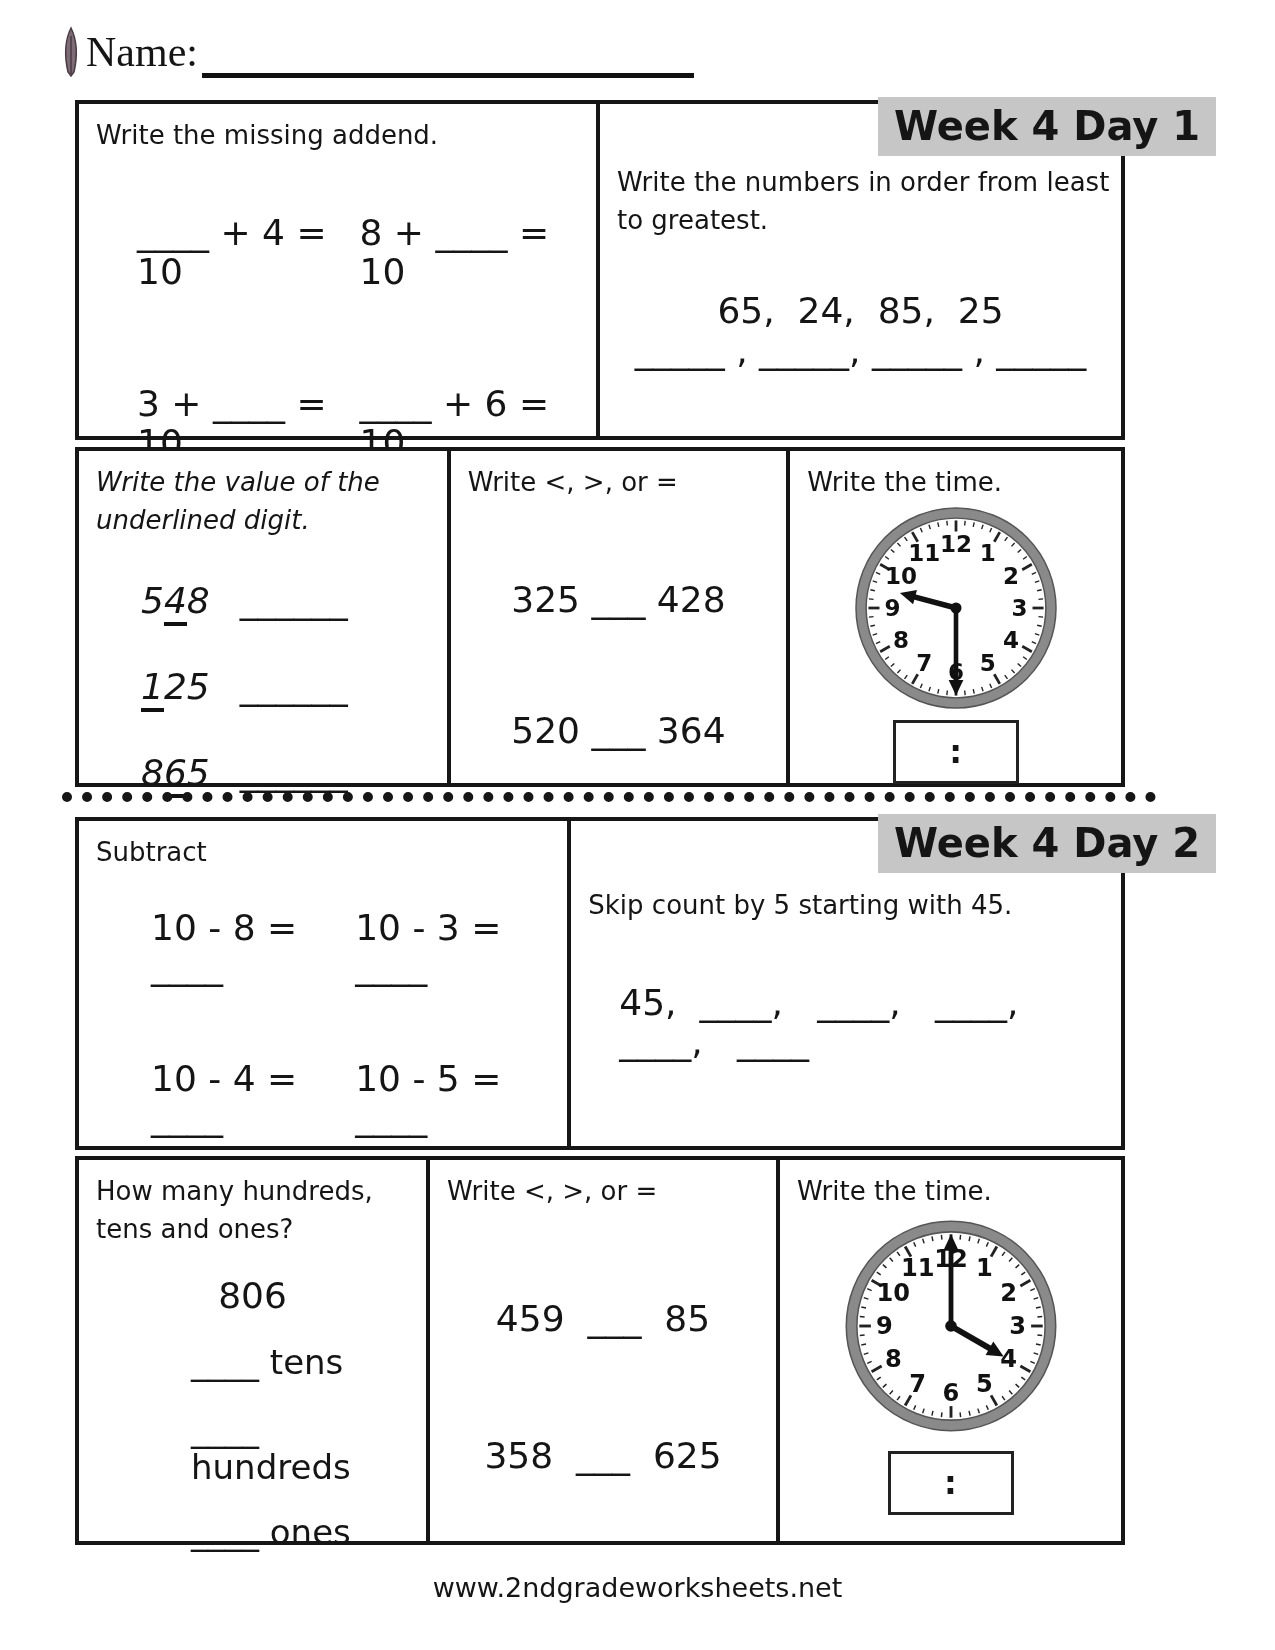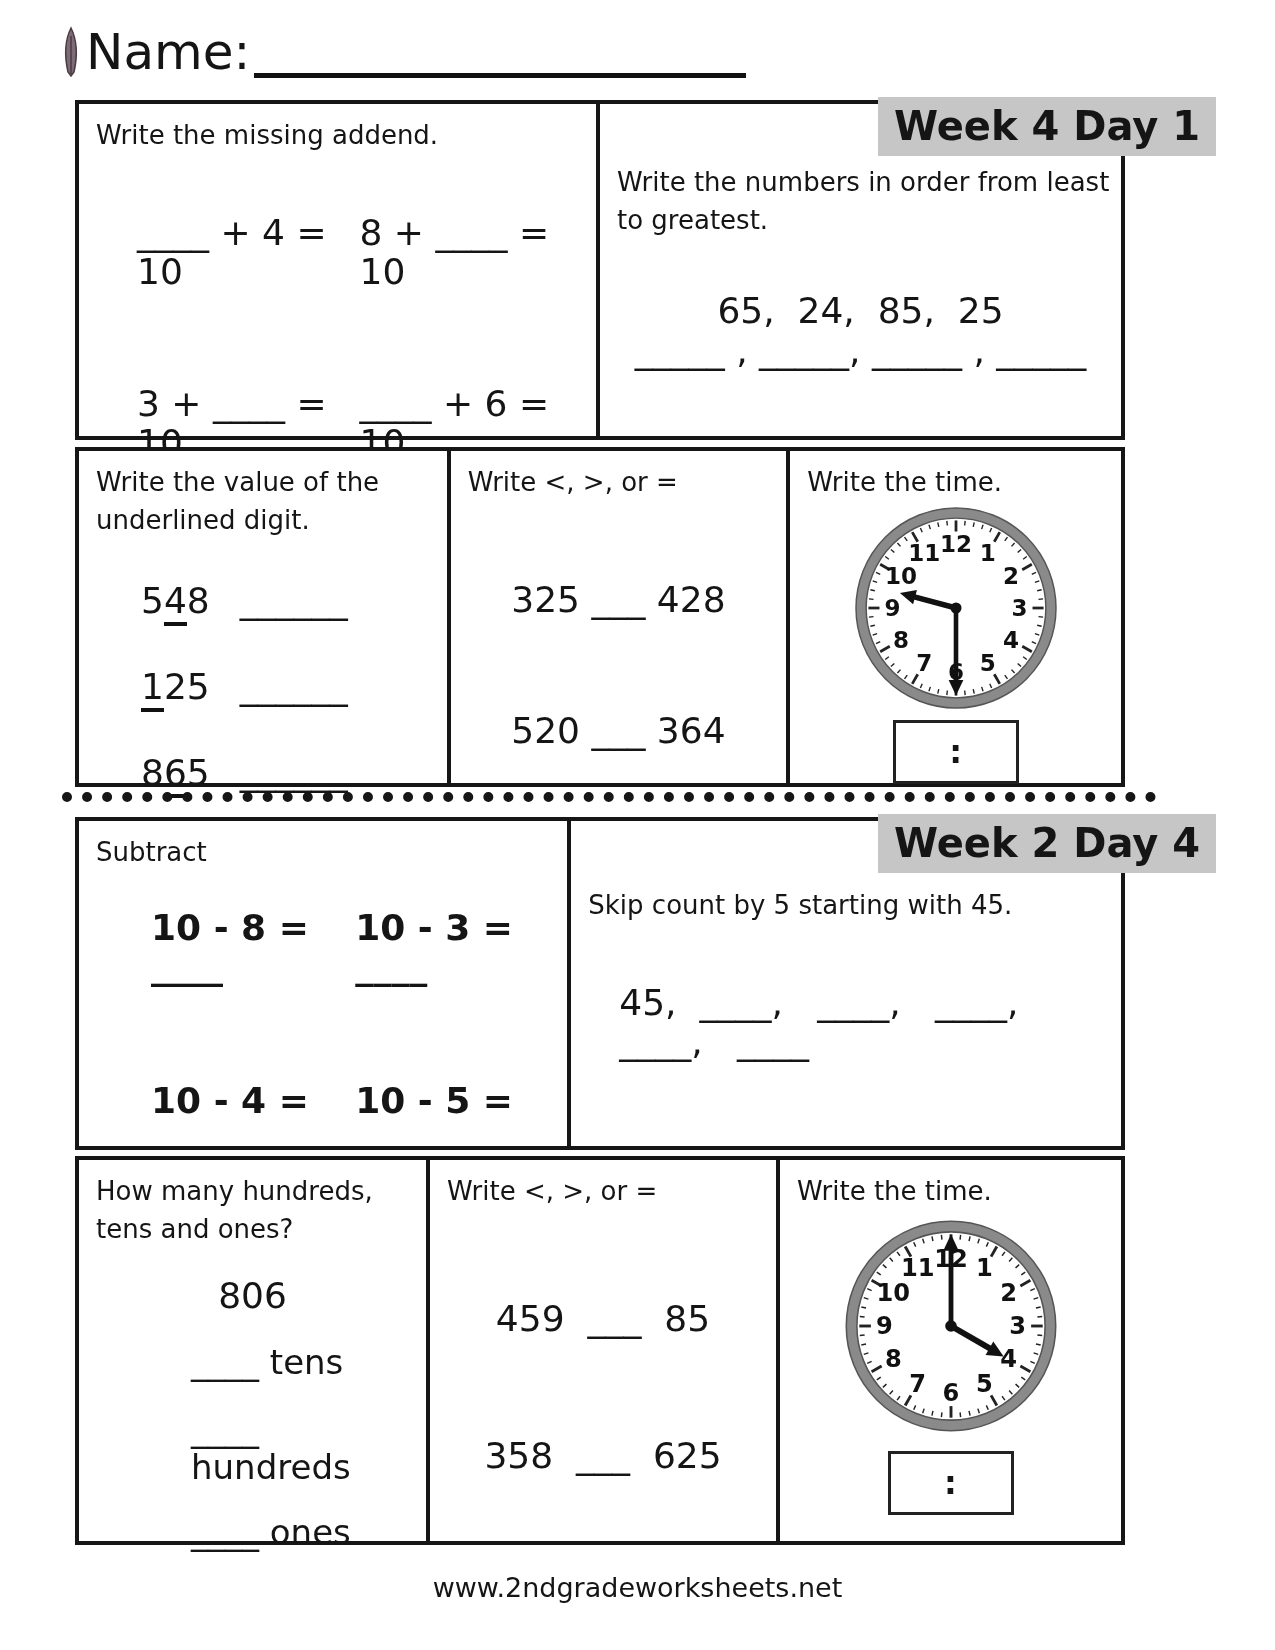--- a/index.html
+++ b/index.html
@@ -3,21 +3,21 @@
 <meta charset="utf-8">
 <style>
   html,body{margin:0;padding:0;background:#e8e8e8;}
   .sheet{
     position:relative;width:1275px;height:1650px;background:#ffffff;
     font-family:"DejaVu Sans",sans-serif;color:#151515;overflow:hidden;
   }
   
   .name-row{position:absolute;left:58px;top:26px;display:flex;align-items:flex-end;}
   .quill{width:26px;height:52px;margin-right:2px;}
-  .name-label{font-size:50px;line-height:52px;}
+  .name-label{font-size:42px;line-height:52px;font-family:Liberation Serif, serif;}
   .name-line{display:inline-block;width:492px;height:46px;border-bottom:5px solid #111;margin-left:4px;}
   
   .row{position:absolute;left:75px;display:flex;}
   .r1{top:100px;width:1050px;height:340px;}
   .r2{top:447px;width:1050px;height:340px;}
   .r3{top:817px;width:1050px;height:333px;}
   .r4{top:1156px;width:1050px;height:389px;}
   .bx{border:4px solid #161616;box-sizing:border-box;position:relative;background:#fff;}
   .bx+.bx{margin-left:-4px;}
   
@@ -27,21 +27,21 @@
   }
   .bn1{left:878px;top:97px;}
   .bn2{left:878px;top:814px;}
   
   .dots{position:absolute;left:62px;top:792px;width:1094px;height:0;border-top:10px dotted #161616;}
   
   .prompt{font-size:26px;padding:13px 10px 0 17px;line-height:1.45;}
   .prob{font-size:36px;white-space:pre-wrap;line-height:1.1;}
   .grid2{display:grid;grid-template-columns:1fr 1fr;}
   .ma{row-gap:92px;padding:58px 14px 0 58px;}
-  .sub{row-gap:94px;padding:36px 8px 0 72px;font-weight:bold;}
+  .sub{row-gap:72px;padding:36px 8px 0 72px;}
   .center{text-align:center;}
   .dv-row{margin-left:62px;}
   .ud{border-bottom:4px solid #111;padding-bottom:1px;}
   .dv-blank{margin-left:30px;}
   
   .clock-wrap{display:flex;justify-content:center;}
   .timebox{
     width:120px;height:58px;border:3px solid #222;margin:6px auto 0 auto;
     display:flex;align-items:center;justify-content:center;font-size:32px;font-weight:600;
   }
@@ -74,21 +74,21 @@
       </div>
     </div>
     <div class="bx" style="width:529px;">
       <div class="prompt" style="padding-top:60px;">Write the numbers in order from least to greatest.</div>
       <div class="prob center" style="margin-top:52px;">65,  24,  85,  25</div>
       <div class="prob center" style="">_____ , _____, _____ , _____</div>
     </div>
   </div>
 
   <div class="row r2">
-    <div class="bx" style="width:387px;">
+    <div class="bx" style="width:387px;font-style:italic;">
       <div class="prompt" style="padding-right:40px;">Write the value of the underlined digit.</div>
       <div class="prob dv-row" style="margin-top:42px;"><span>5</span><span class="ud">4</span><span>8</span><span class="dv-blank">______</span></div>
       <div class="prob dv-row" style="margin-top:46px;"><span></span><span class="ud">1</span><span>25</span><span class="dv-blank">______</span></div>
       <div class="prob dv-row" style="margin-top:46px;"><span>8</span><span class="ud">6</span><span>5</span><span class="dv-blank">______</span></div>
     </div>
     <div class="bx" style="width:354px;">
       <div class="prompt">Write &lt;, &gt;, or =</div>
       <div class="prob center" style="margin-top:78px;">325 ___ 428</div>
       <div class="prob center" style="margin-top:92px;">520 ___ 364</div>
     </div>
@@ -181,21 +181,21 @@
             </g>
             <circle cx="115" cy="115" r="6" fill="#111"></circle>
           </svg>
         </div>
       <div class="timebox">:</div>
     </div>
   </div>
 
   <div class="dots"></div>
 
-  <div class="banner bn2">Week 2 Day 4</div>
+  <div class="banner bn2">Week 4 Day 2</div>
 
   <div class="row r3">
     <div class="bx" style="width:525px;">
       <div class="prompt">Subtract</div>
       <div class="grid2 sub">
         <span class="prob">10 - 8 = ____</span>
         <span class="prob">10 - 3 = ____</span>
         <span class="prob">10 - 4 = ____</span>
         <span class="prob">10 - 5 = ____</span>
         <span class="prob">10 - 6 = ____</span>

